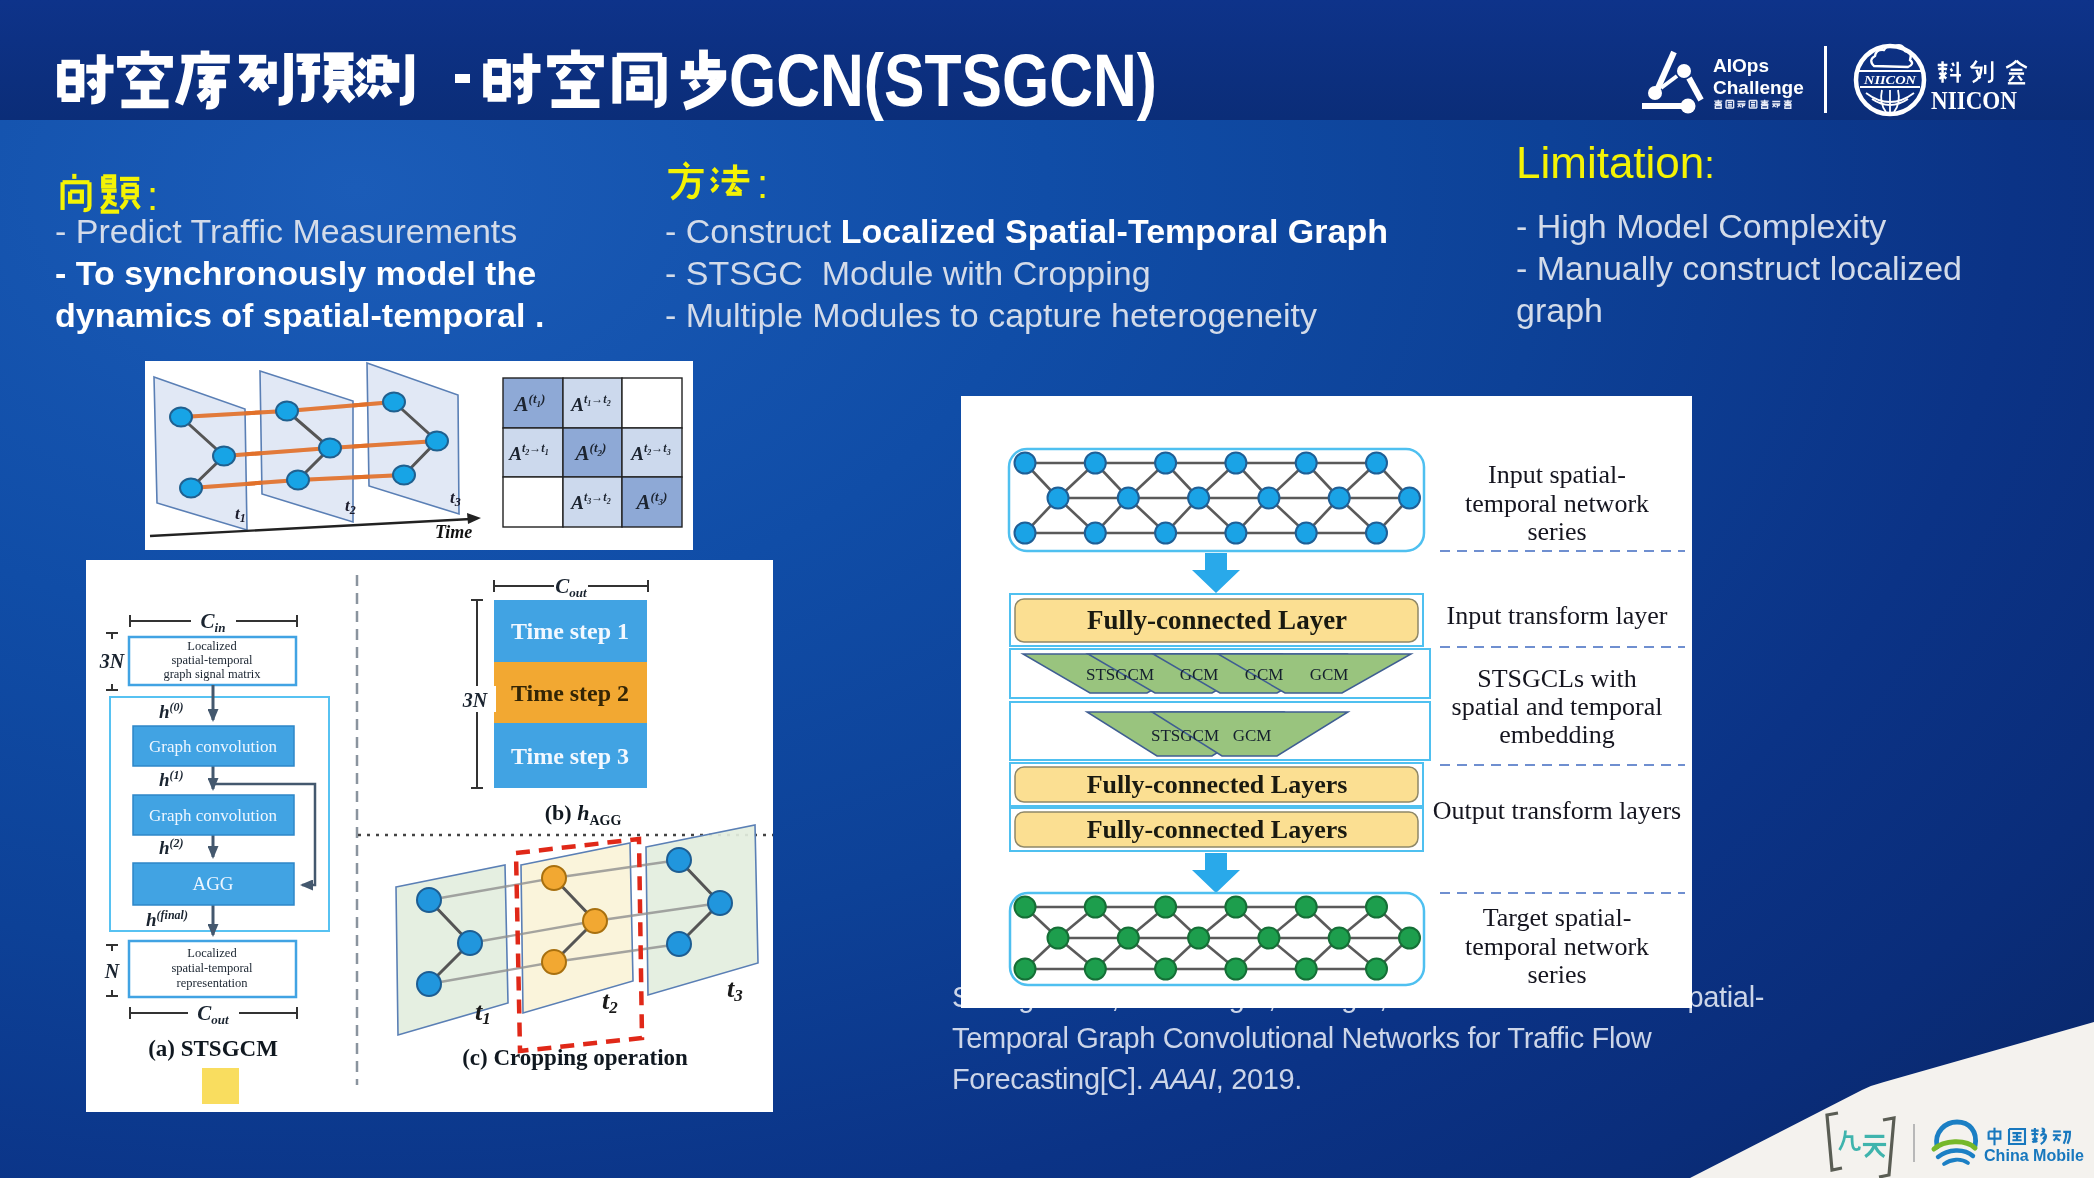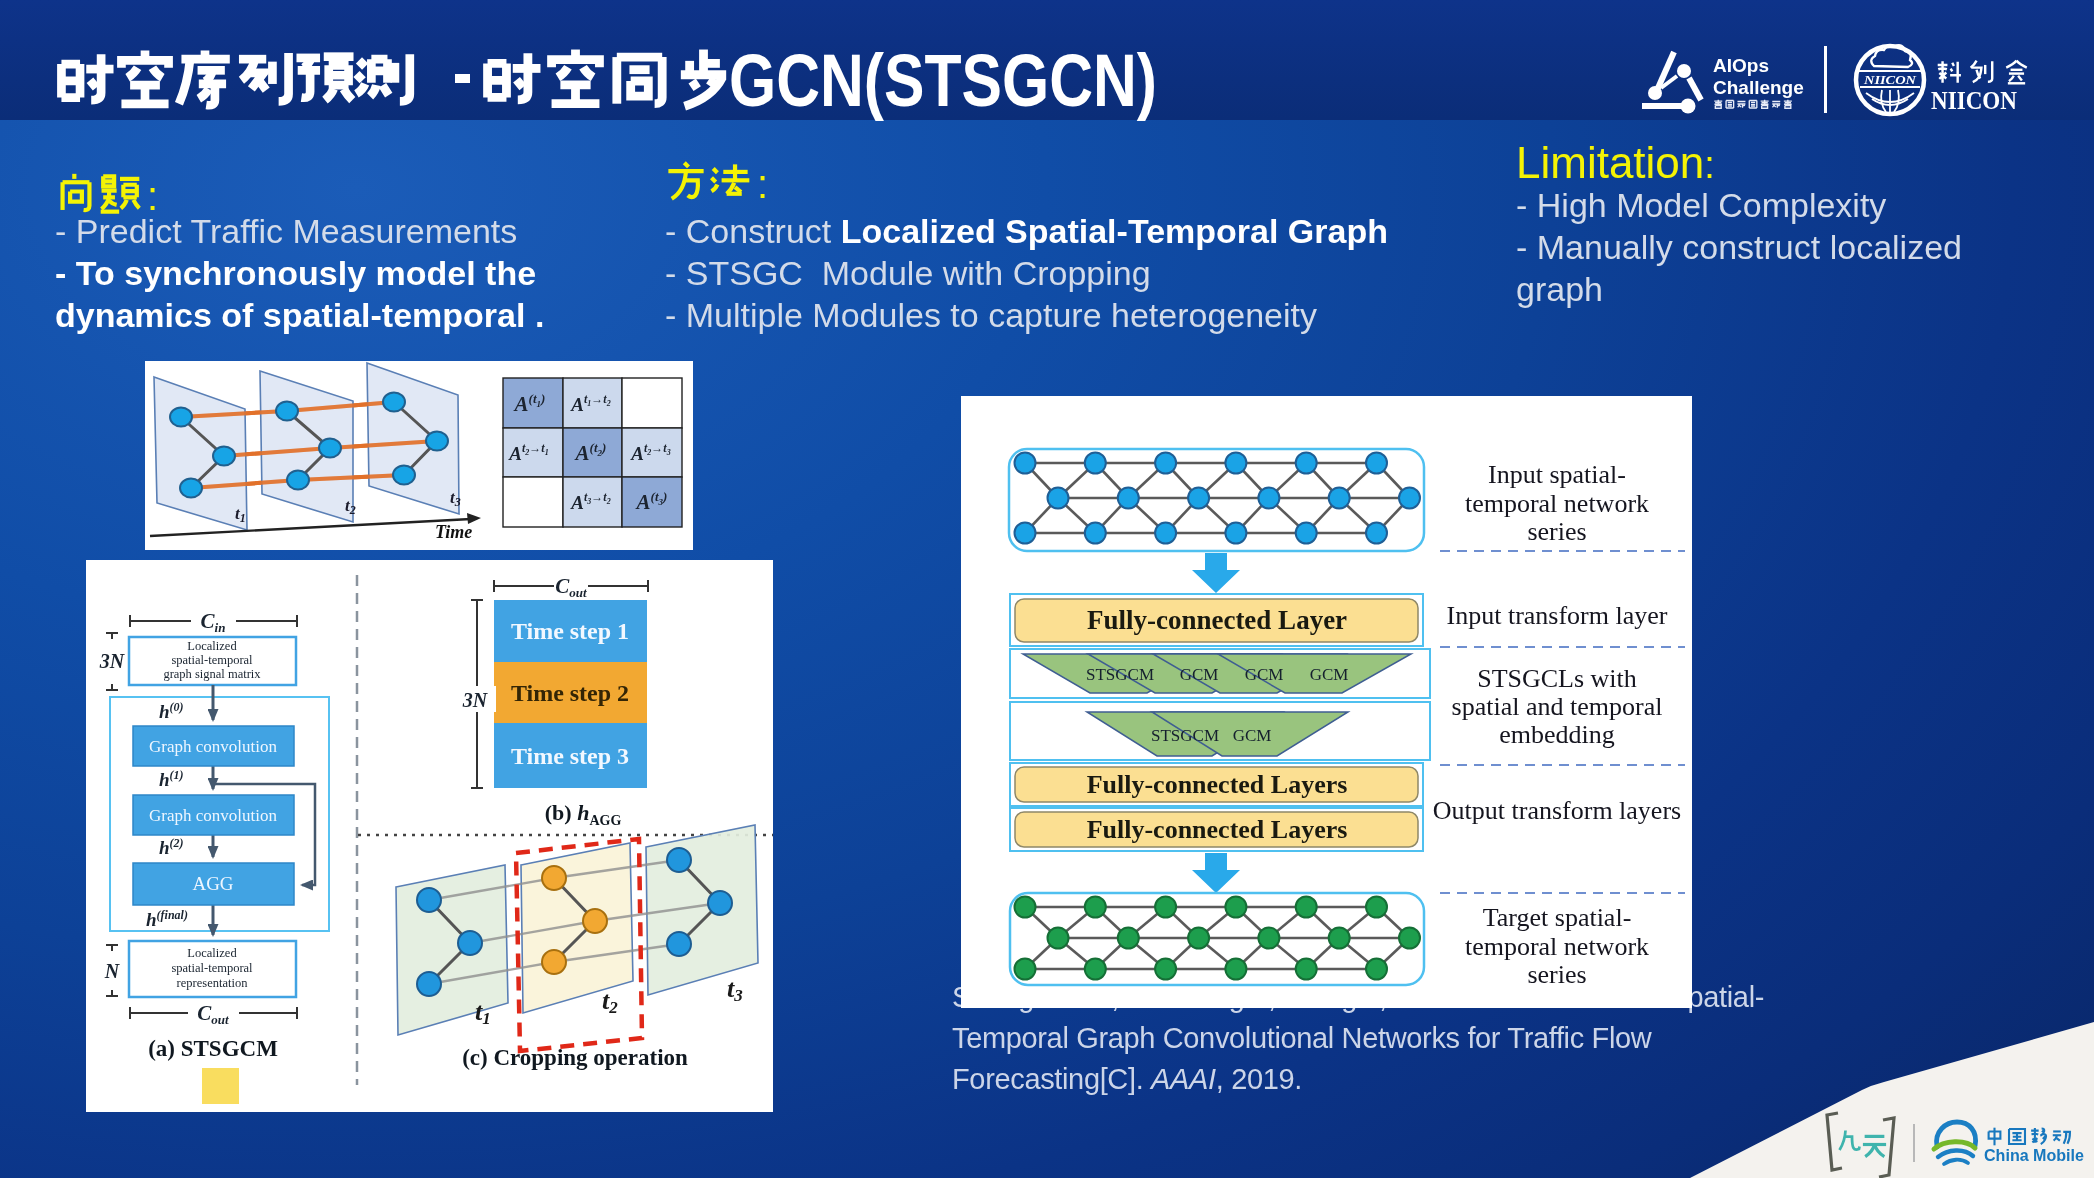--- a/index.html
+++ b/index.html
@@ -282,21 +282,21 @@
       </g>
       <g transform="translate(46,3) scale(0.4200)" stroke-width="10">
         <use href="#g_fa"></use>
       </g>
     </g>
     <text x="94" y="40" font-size="40" fill="#f4f304" style="font-family:&quot;Liberation Sans&quot;,sans-serif">:</text>
   </svg>
 <div class="abs coltxt" style="left:665px;top:210px;width:800px">- Construct <b>Localized Spatial-Temporal Graph</b><br>
 - STSGC&nbsp; Module with Cropping<br>- Multiple Modules to capture heterogeneity</div>
 <div class="abs colhead" style="left:1516px;top:138px;font-size:44px">Limitation<span style="font-size:38px">:</span></div>
-<div class="abs coltxt" style="left:1516px;top:184px;width:560px">- High Model Complexity<br>
+<div class="abs coltxt" style="left:1516px;top:205px;width:560px">- High Model Complexity<br>
 - Manually construct localized<br>graph</div>
 <div class="abs cite" style="left:952px;top:977px;width:900px">Shengnan G,&nbsp;&nbsp; Youfang L,&nbsp;&nbsp; Ning F, et al. Attention Based Spatial-<br>
 Temporal Graph Convolutional Networks for Traffic Flow<br>Forecasting[C]. <i>AAAI</i>, 2019.</div>
 <svg class="abs" style="left:145px;top:361px" width="548" height="189" viewBox="0 0 548 189">
     <rect x="0" y="0" width="548" height="189" fill="#ffffff"></rect>
     <path d="M36 56 L142 50 L249 41" stroke="#e2712a" stroke-width="4" fill="none"></path>
     <path d="M79 95 L185 87 L292 80" stroke="#e2712a" stroke-width="4" fill="none"></path>
     <path d="M46 127 L153 119 L259 114" stroke="#e2712a" stroke-width="4" fill="none"></path>
     <polygon points="9,16 100,48 102,169 12,142" fill="#dae3f3" fill-opacity="0.82" stroke="#5a7fb5" stroke-width="1.6"></polygon>
     <polygon points="115,10 208,40 208,161 117,133" fill="#dae3f3" fill-opacity="0.82" stroke="#5a7fb5" stroke-width="1.6"></polygon>

